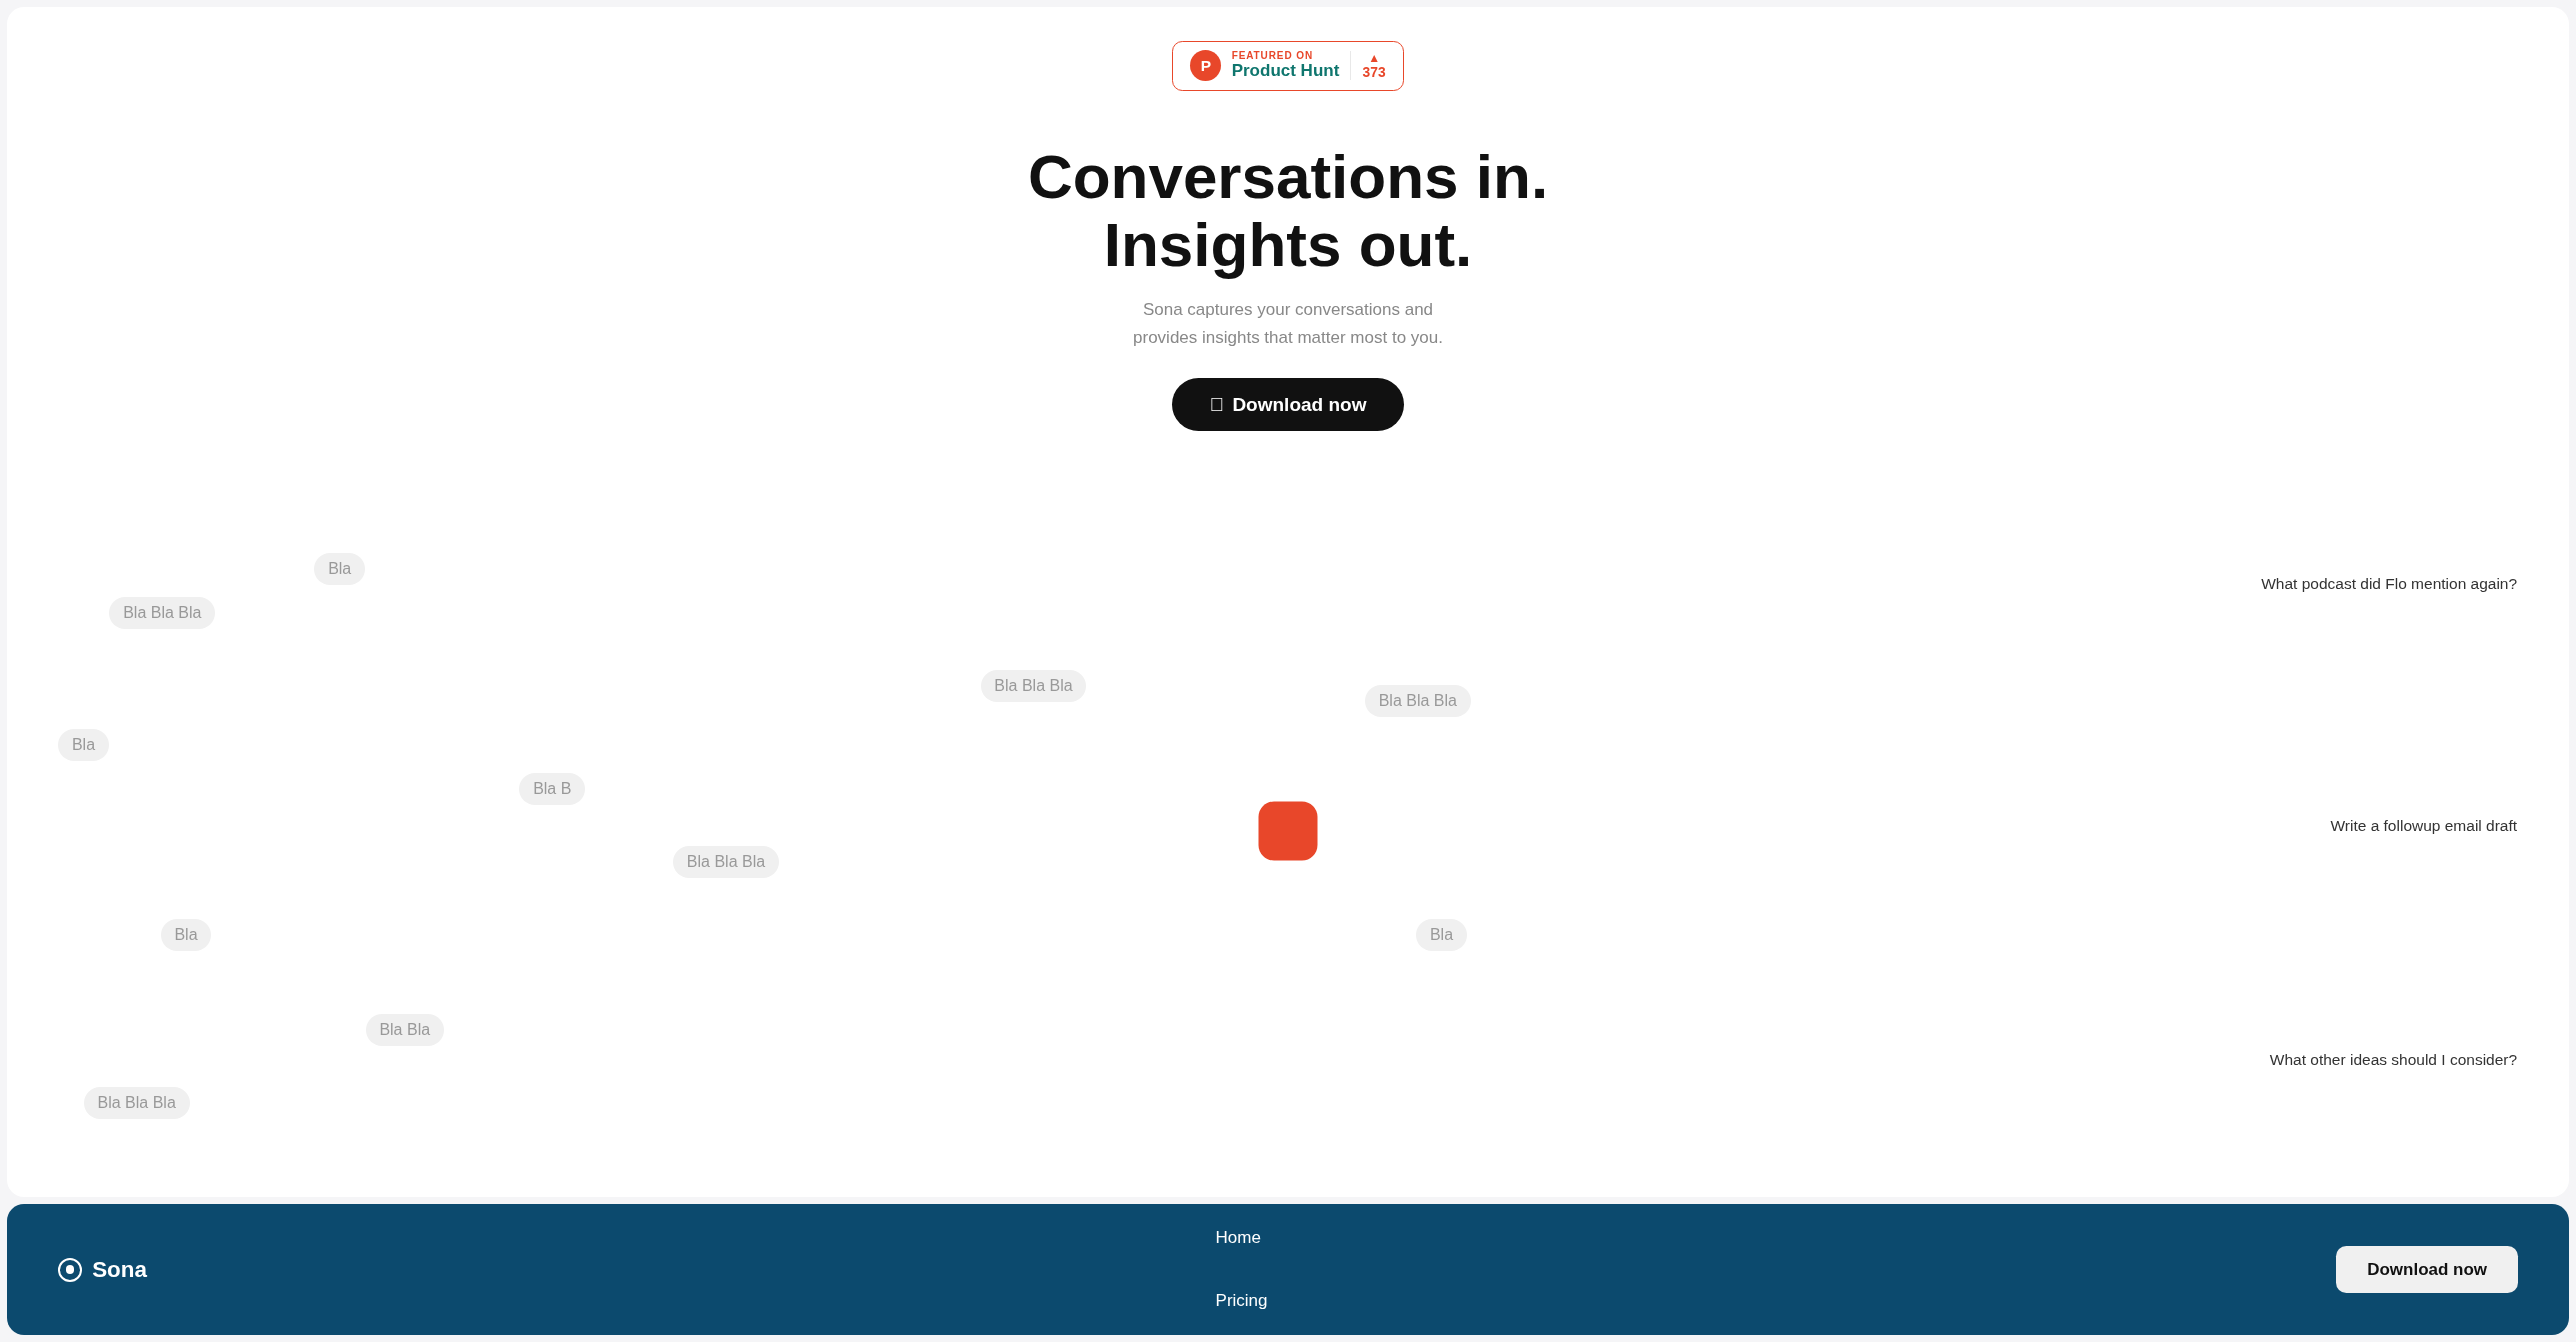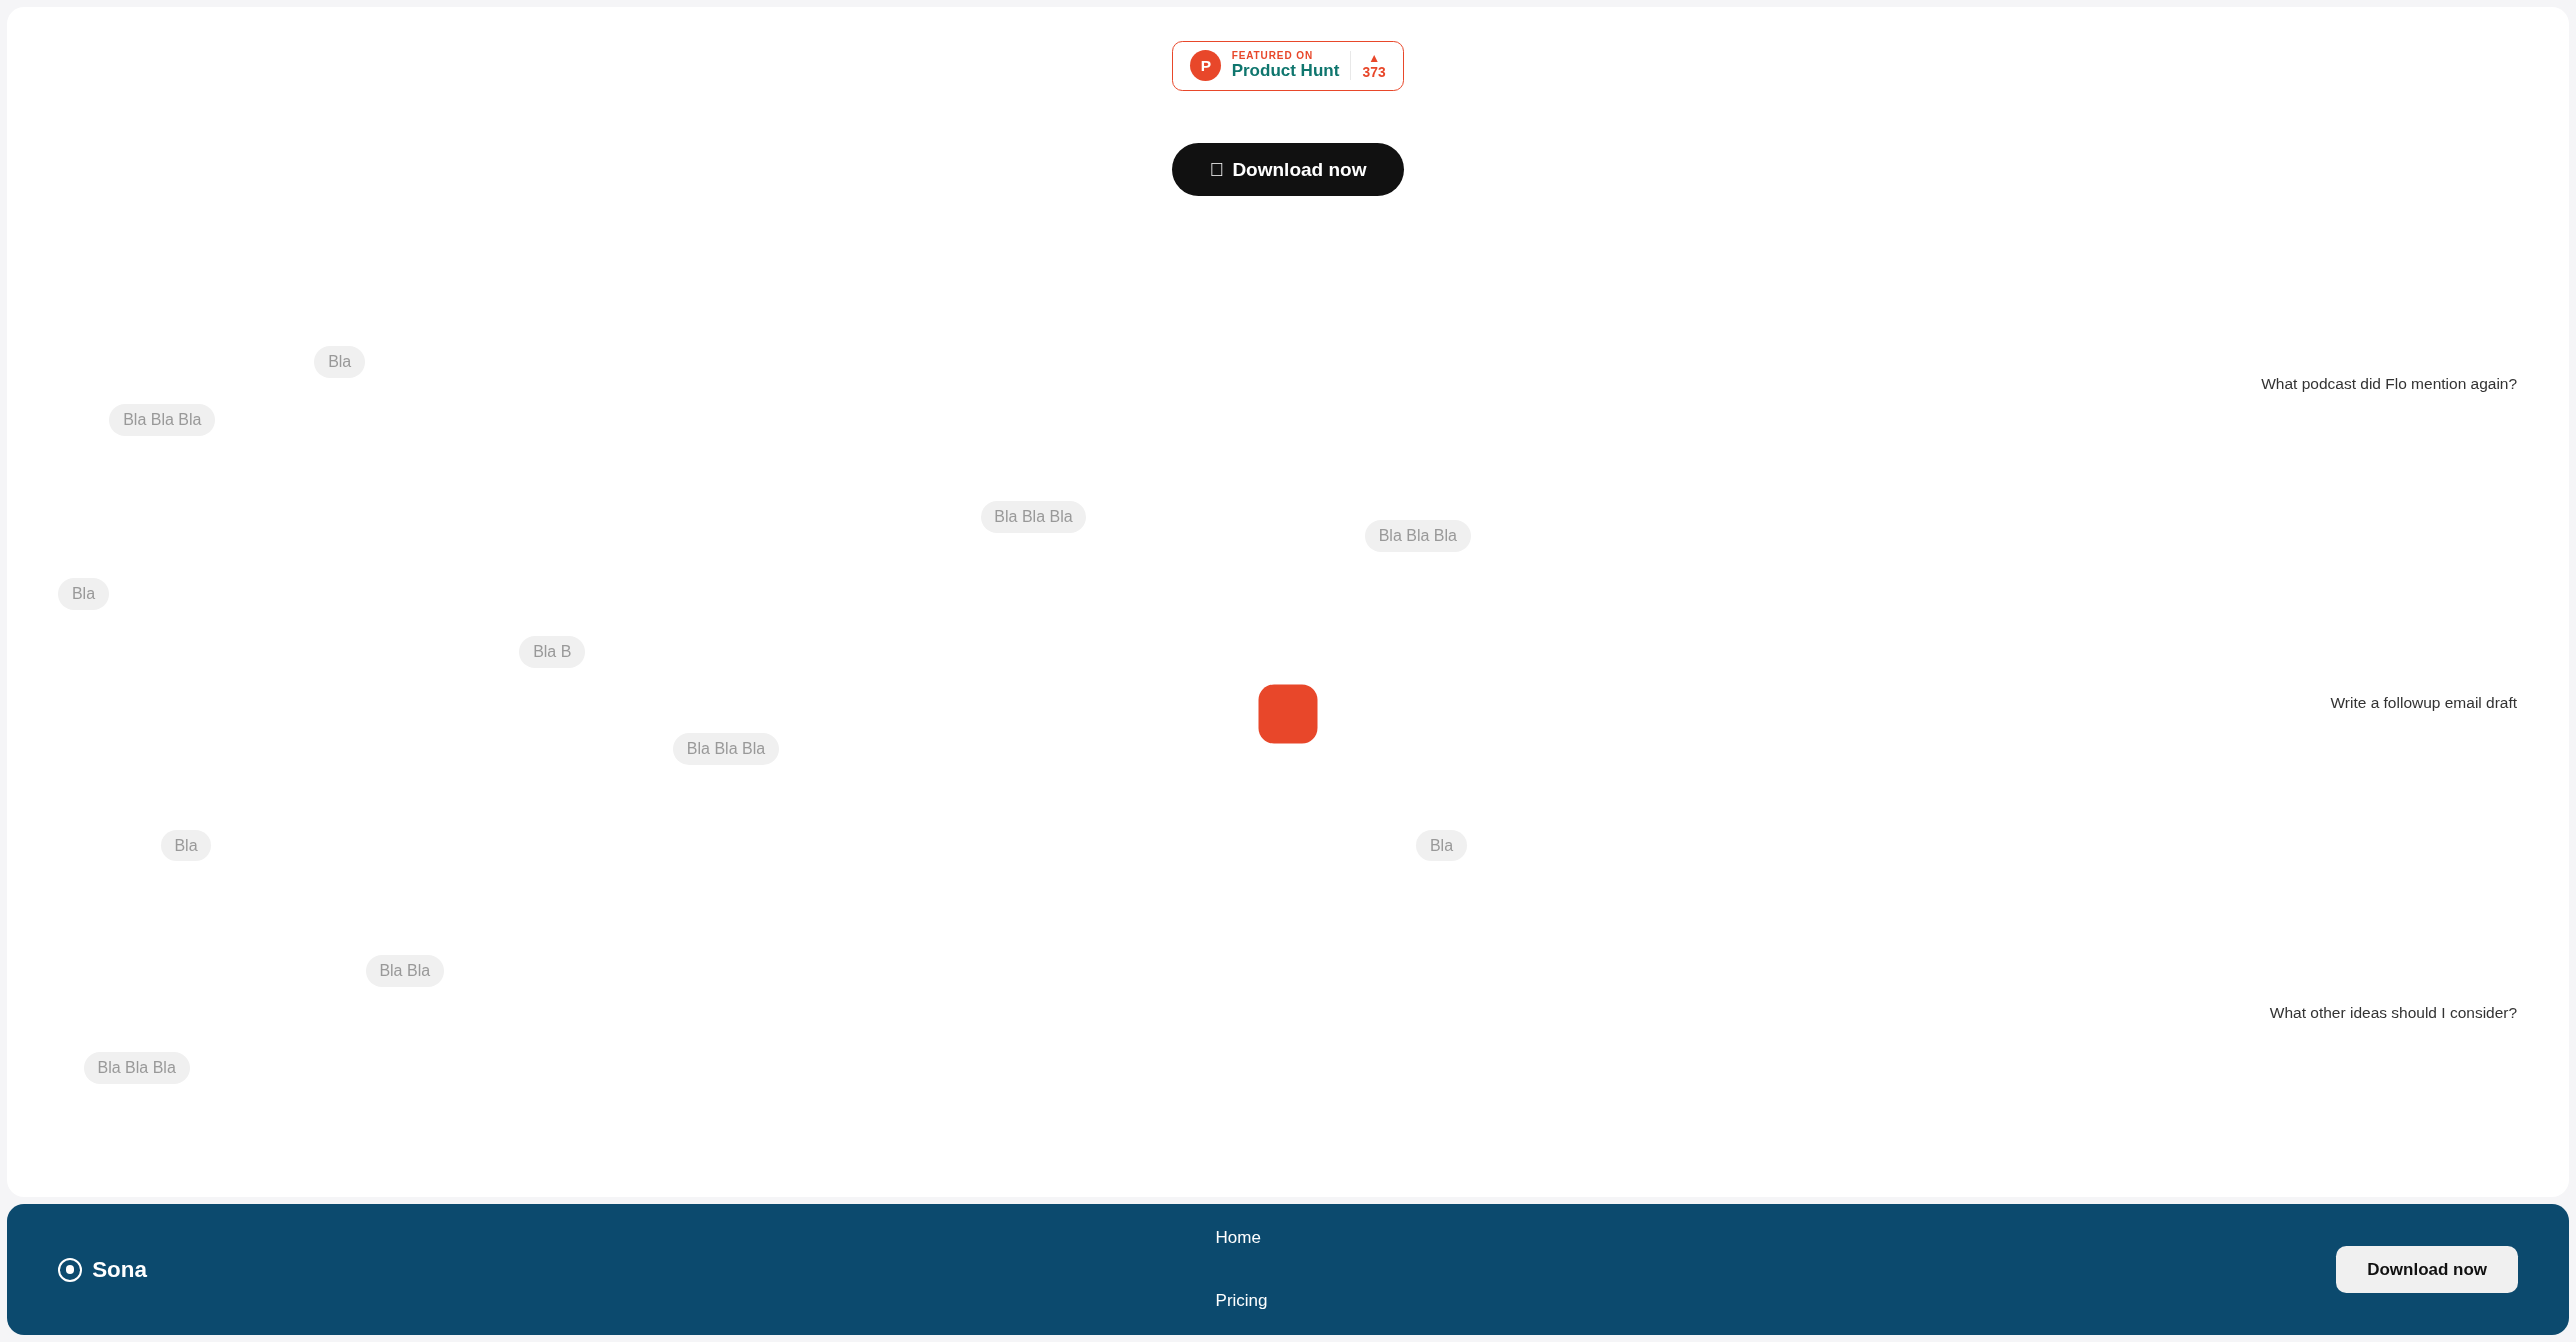--- a/index.html
+++ b/index.html
@@ -231,20 +231,25 @@
       <span class="ph-featured">FEATURED ON</span>
       <span class="ph-name">Product Hunt</span>
     </div>
     <div class="ph-votes">
       <span class="ph-arrow">▲</span>
       <span class="ph-count">373</span>
     </div>
   </div>
 
   <div class="hero">
+    <h1 class="hero-title">
+      <span>Conversations in.</span><br>
+      <span>Insights out.</span>
+    </h1>
+    <p class="hero-subtitle">Sona captures your conversations and provides insights that matter most to you.</p>
     <button class="download-btn">
       <span class="apple-icon"></span>
       <span>Download now</span>
     </button>
   </div>
 
   <div class="conversation-area" id="conv-area">
 
     <div class="record-btn"></div>
 

